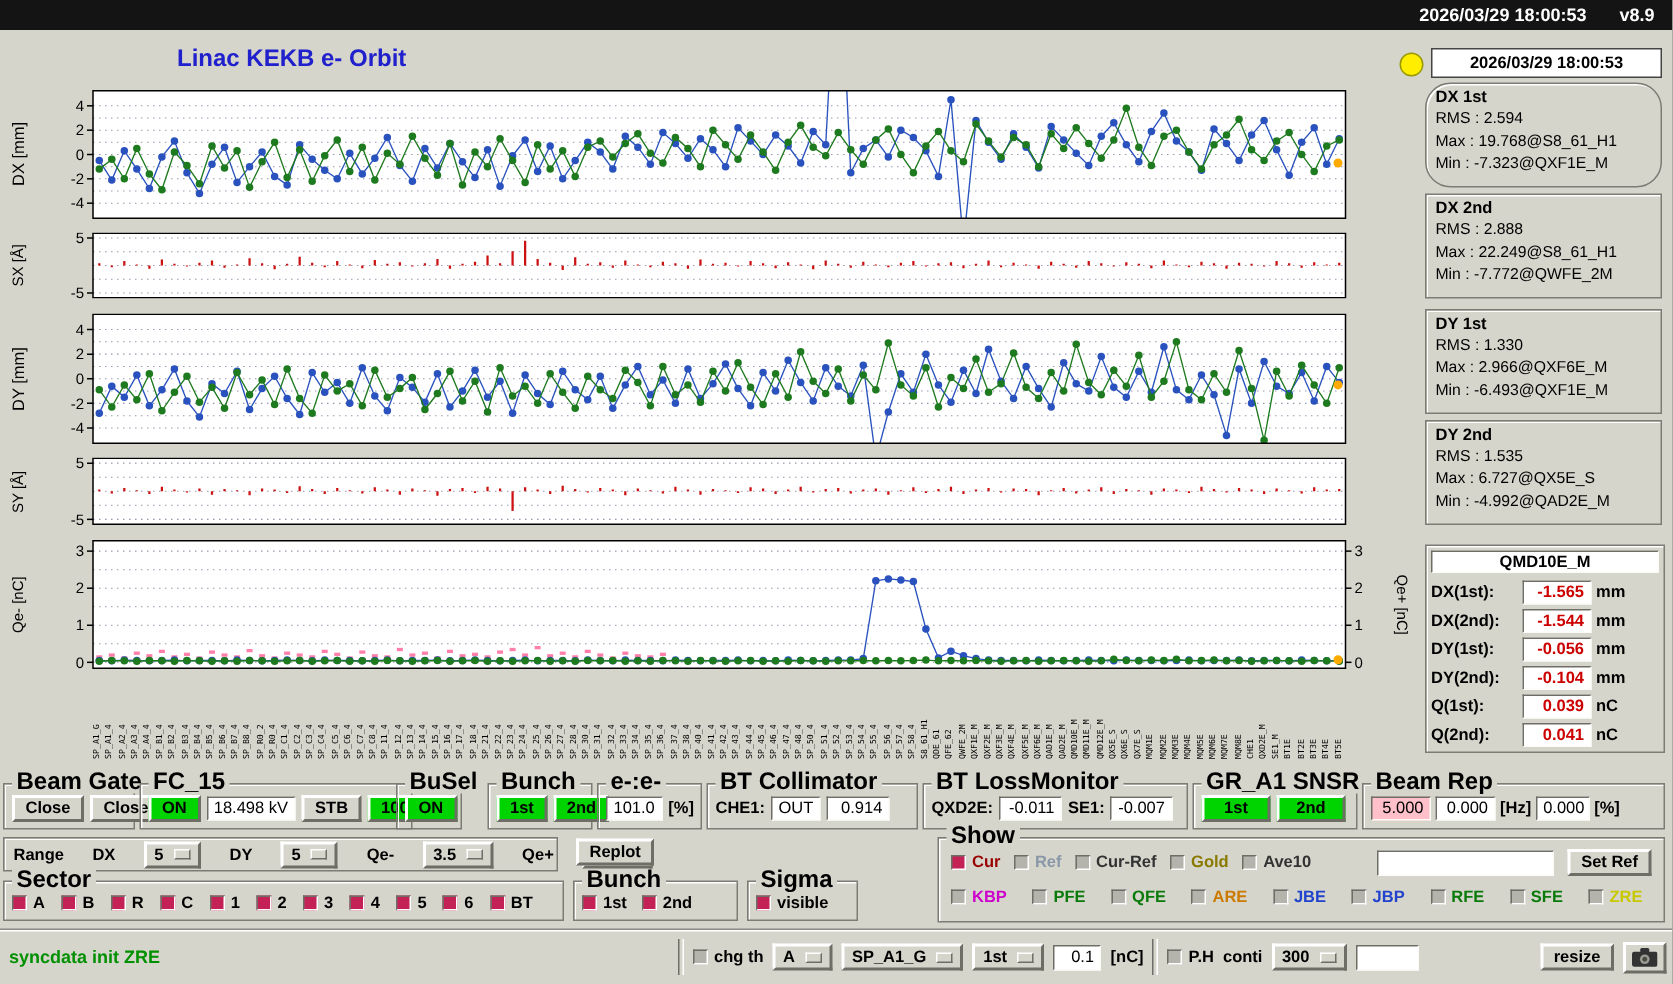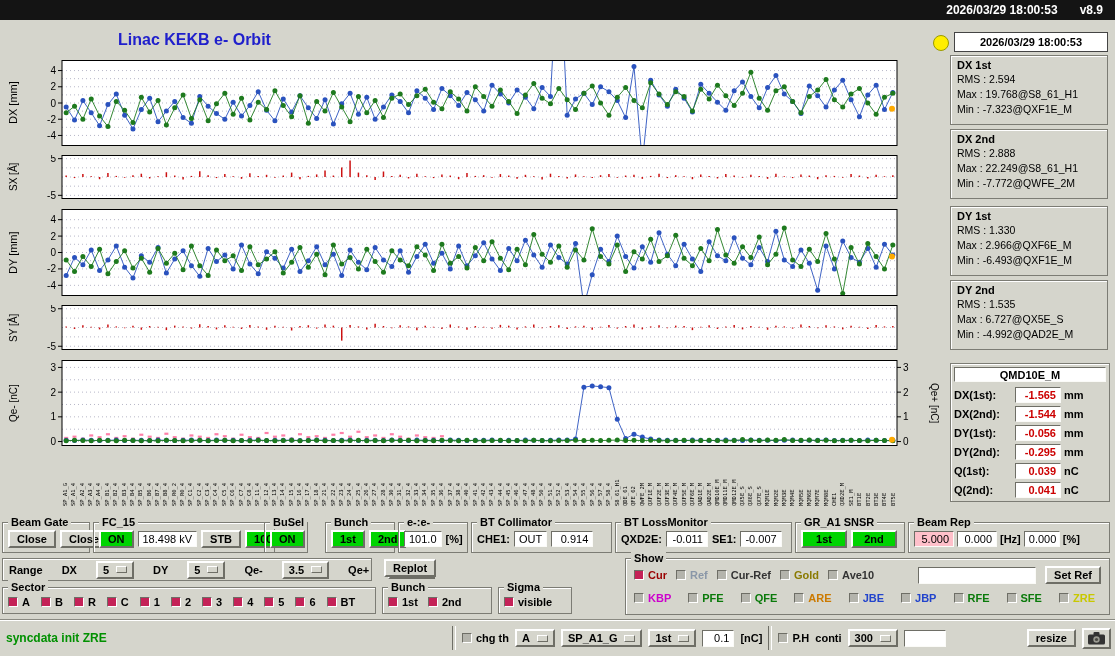--- a/index.html
+++ b/index.html
@@ -31,21 +31,21 @@
   .val{background:#fff;border-style:solid;border-width:1px;border-color:#6e6e66 #fbfbf8 #fbfbf8 #6e6e66;
        font-size:11px;padding:1px 4px;box-sizing:border-box;white-space:nowrap;}
   .pink{background:var(--pink-box,#ffc0ca);}
 
   .btn{background:var(--bg,#d5d5cc);border-top:2px solid #fff;border-left:2px solid #fff;
        border-bottom:2px solid #6e6e66;border-right:2px solid #6e6e66;
        font-size:11px;font-weight:bold;padding:1px 7px;cursor:default;white-space:nowrap;}
   .btn.on{background:var(--on-green,#00d400);}
 
   .grp{position:absolute;border:1px solid #7c7c74;box-shadow:inset 1px 1px 0 #fff;box-sizing:border-box;}
-  .gt{position:absolute;top:-8px;left:5px;background:var(--bg,#d5d5cc);padding:0 3px;font-size:11px;
+  .gt{position:absolute;top:-8px;left:5px;background:var(--bg,#d5d5cc);padding:0 3px;font-size:16px;
       font-weight:bold;line-height:14px;white-space:nowrap;}
   .grow{display:flex;align-items:center;gap:4px;padding:2px 5px 0 5px;height:100%;box-sizing:border-box;}
   .lbl{font-size:11px;font-weight:bold;white-space:nowrap;}
 
   .cbw{display:flex;align-items:center;gap:4px;white-space:nowrap;}
   .cb{width:10px;height:10px;background:#b4b4ac;border-top:1px solid #6e6e66;border-left:1px solid #6e6e66;
       border-bottom:1px solid #fff;border-right:1px solid #fff;flex:none;box-sizing:border-box;}
   .cb.checked{background:var(--checked,#c42257);}
   .cbl{font-size:11px;font-weight:bold;}
 
@@ -1154,21 +1154,21 @@
       <span>CHE1</span>
       <span>QXD2E_M</span>
       <span>SE1_M</span>
       <span>BT1E</span>
       <span>BT2E</span>
       <span>BT3E</span>
       <span>BT4E</span>
       <span>BT5E</span>
     </div>
 
-  <div class="sgrp" style="top:55px;">
+  <div class="sgrp" style="top:55px;border-radius:17px;">
     <div class="sgt">DX 1st</div>
     <div class="sline">RMS : 2.594</div>
     <div class="sline">Max : 19.768@S8_61_H1</div>
     <div class="sline">Min : -7.323@QXF1E_M</div>
   </div>
   <div class="sgrp" style="top:129px;">
     <div class="sgt">DX 2nd</div>
     <div class="sline">RMS : 2.888</div>
     <div class="sline">Max : 22.249@S8_61_H1</div>
     <div class="sline">Min : -7.772@QWFE_2M</div>
@@ -1198,21 +1198,21 @@
       <span class="val mval">-1.544</span>
       <span class="munit">mm</span>
     </div>
     <div class="mrow">
       <span class="mlabel">DY(1st):</span>
       <span class="val mval">-0.056</span>
       <span class="munit">mm</span>
     </div>
     <div class="mrow">
       <span class="mlabel">DY(2nd):</span>
-      <span class="val mval">-0.295</span>
+      <span class="val mval">-0.104</span>
       <span class="munit">mm</span>
     </div>
     <div class="mrow">
       <span class="mlabel">Q(1st):</span>
       <span class="val mval">0.039</span>
       <span class="munit">nC</span>
     </div>
     <div class="mrow">
       <span class="mlabel">Q(2nd):</span>
       <span class="val mval">0.041</span>

